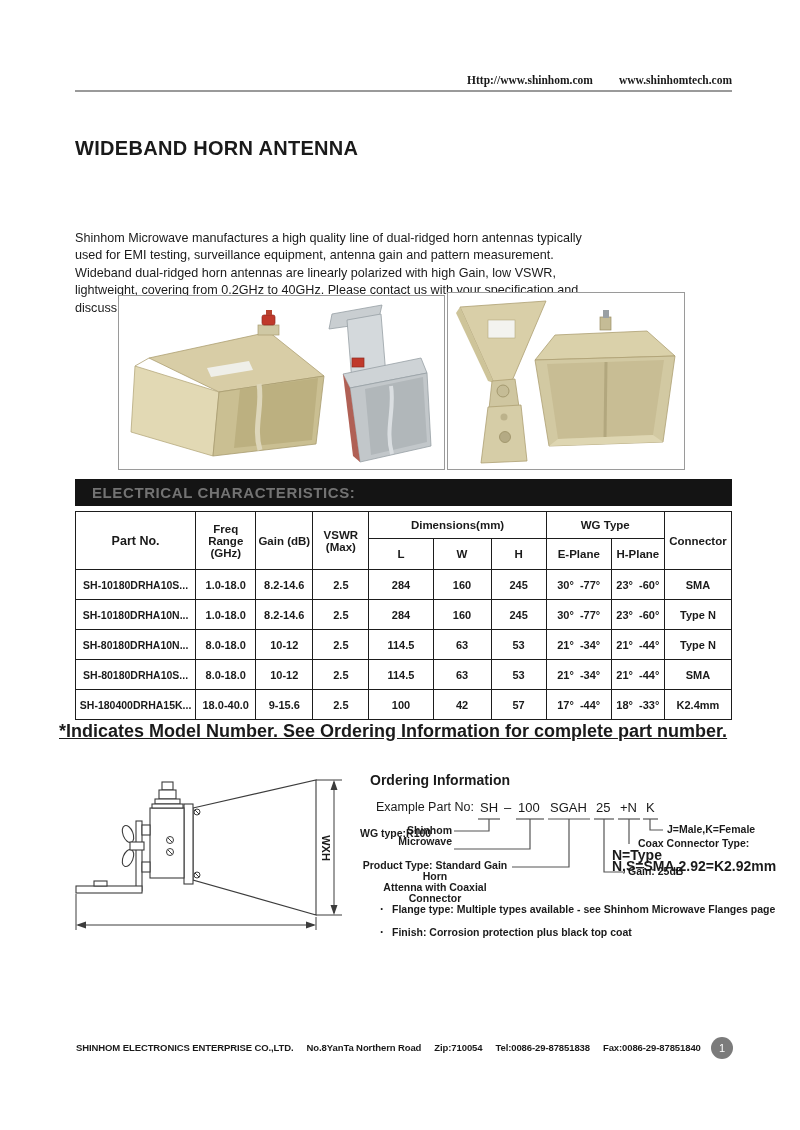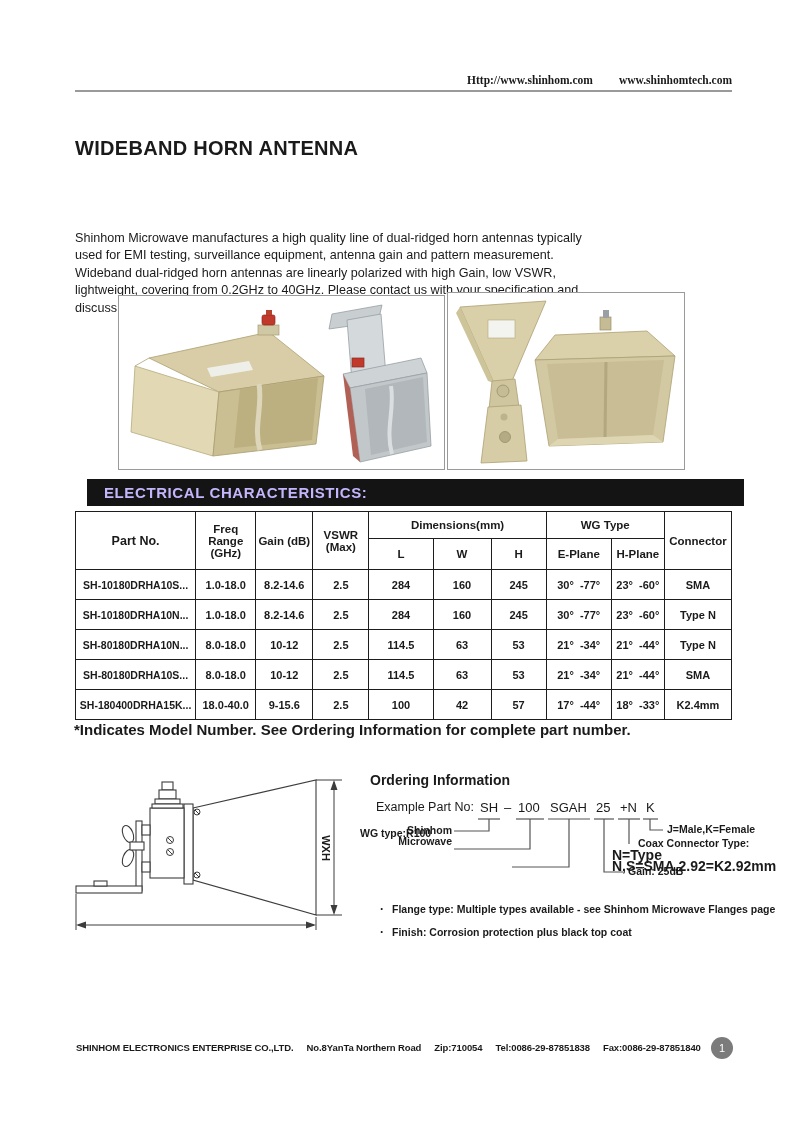--- a/index.html
+++ b/index.html
@@ -15,37 +15,37 @@
   .doc-title{top:137px;left:75px;font-size:20px;font-weight:bold;letter-spacing:.3px;}
 
   .intro{top:194px;left:75px;width:522px;font-size:12.6px;line-height:17.4px;margin-top:36px;}
 
   
   .photo-box{border:1px solid #9a9a9a;background:#fff;}
   .pb1{top:295px;left:118px;width:325px;height:173px;}
   .pb2{top:292px;left:447px;width:236px;height:176px;}
 
   
-  .sec-bar{top:479px;left:75px;width:657px;height:27px;background:#141414;color:#c4b5fd;
+  .sec-bar{top:479px;left:75px;width:657px;height:27px;background:#141414;color:#737373;
            font-size:15px;font-weight:bold;line-height:27px;padding-left:17px;
-           box-sizing:border-box;letter-spacing:.6px;margin-left:12px;}
+           box-sizing:border-box;letter-spacing:.6px;}
 
   
   .spec-table{top:511px;left:75px;}
   table{border-collapse:collapse;table-layout:fixed;width:657px;}
   th,td{border:1px solid #1d1d1d;text-align:center;vertical-align:middle;
         font-size:11px;font-weight:bold;padding:0 1px;white-space:pre;}
   th{font-size:11.5px;}
   tr.hdr1 th{height:26px;}
   tr.hdr2 th{height:30px;}
   td{height:29px;}
   td.part{font-size:10.5px;}
   th.partno{font-size:12.5px;}
 
-  .note{top:721px;left:74px;font-size:15px;font-weight:bold;}
+  .note{top:721px;left:59px;font-size:18px;font-weight:bold;text-decoration:underline;}
 
   
   .ordering{top:770px;left:360px;width:434px;height:190px;}
   .ord-title{top:2px;left:10px;font-size:14px;font-weight:bold;}
   .ex-prefix{top:30px;left:16px;font-size:12.5px;}
   .tok{top:30px;font-size:13px;}
   .olabel{font-size:10.5px;font-weight:bold;line-height:11px;}
   .bullet-row{left:20px;display:flex;gap:8px;font-size:10.5px;font-weight:bold;}
   .bullet-dot{font-size:12px;line-height:12px;}
 
@@ -293,20 +293,24 @@
         <polyline points="94,79 170,79 170,49"></polyline>
         <polyline points="152,97 209,97 209,49"></polyline>
         <polyline points="244,49 244,102 263,102"></polyline>
         <polyline points="269,49 269,74"></polyline>
         <polyline points="290,49 290,60 303,60"></polyline>
       </g>
     </svg>
 
     <div class="abs olabel" style="left:0;top:55px;width:92px;text-align:right">Shinhom Microwave</div>
     <div class="abs olabel" style="left:0;top:58px;width:92px;text-align:left">WG type:R100</div>
+    <div class="abs" style="left:0;top:90px;width:150px;text-align:center">
+      <div class="olabel">Product Type: Standard Gain Horn</div>
+      <div class="olabel">Attenna with Coaxial Connector</div>
+    </div>
     <div class="abs olabel" style="left:268px;top:96px">Gain: 25dB</div>
     <div class="abs olabel" style="left:278px;top:68px">Coax Connector Type:</div>
     <div class="abs olabel" style="left:252px;top:80px;font-size:14px">N=Type N,S=SMA,2.92=K2.92mm</div>
     <div class="abs olabel" style="left:307px;top:54px">J=Male,K=Female</div>
 
     <div class="abs bullet-row" style="top:133px">
       <span class="bullet-dot">·</span>
       <span>Flange type: Multiple types available - see Shinhom Microwave Flanges page</span>
     </div>
     <div class="abs bullet-row" style="top:156px">

